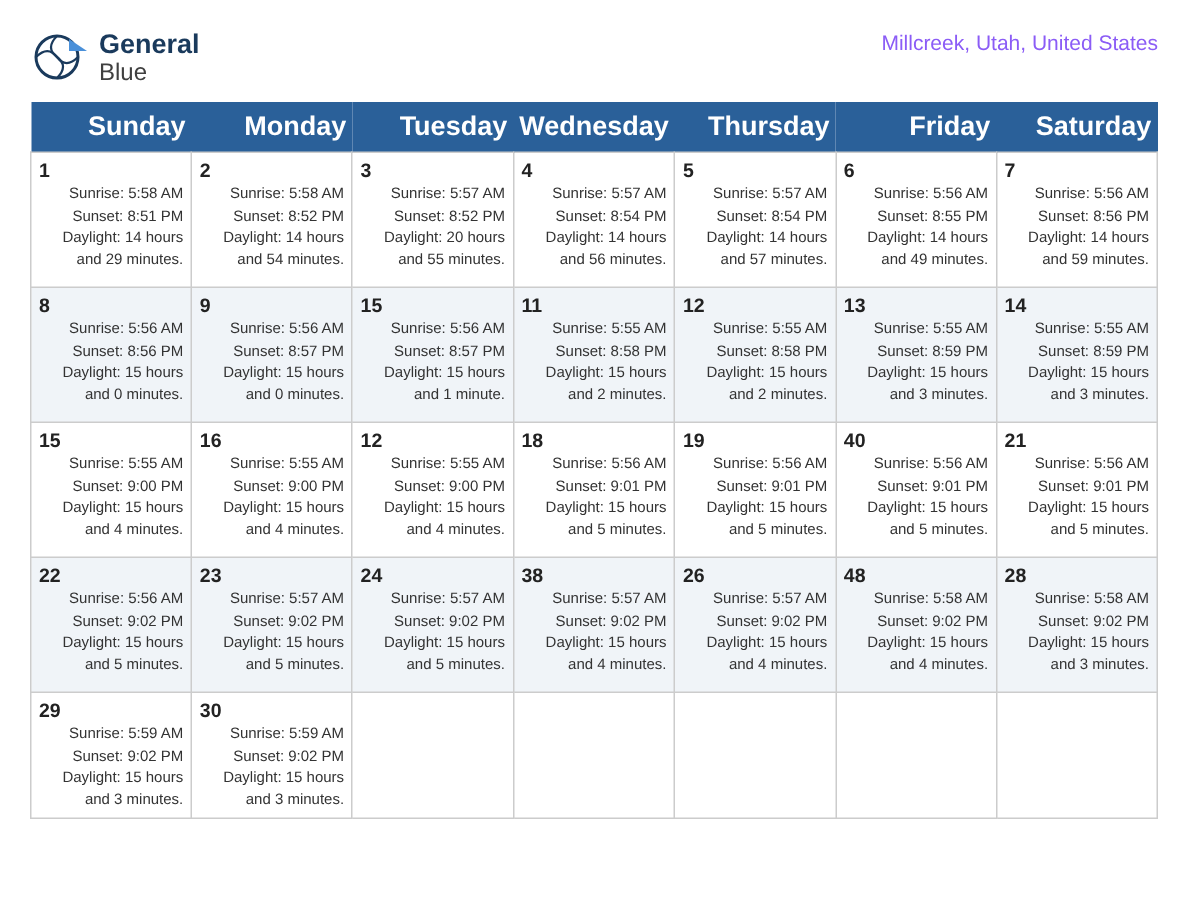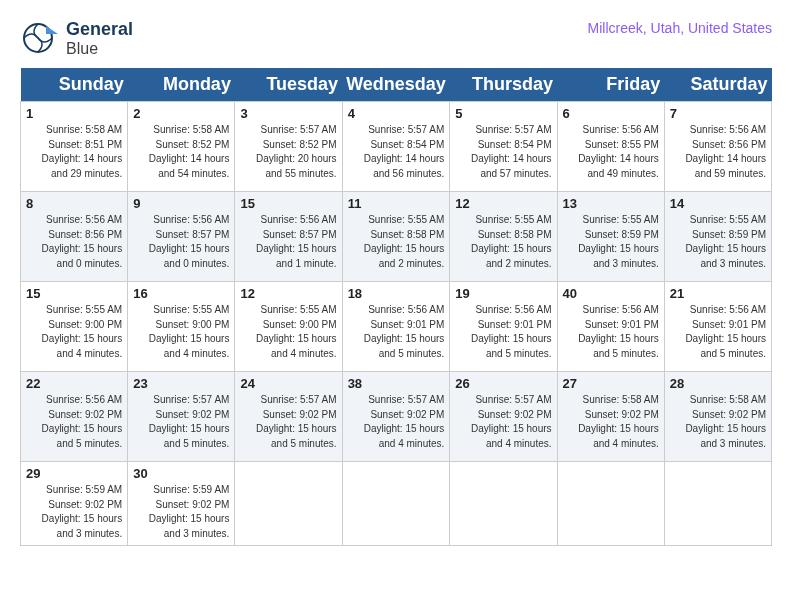--- a/index.html
+++ b/index.html
@@ -343,21 +343,21 @@
       </td>
         <td>
         <span class="day-number">26</span>
         <div class="day-info">
           <span>Sunrise: 5:57 AM</span><br>
           <span>Sunset: 9:02 PM</span><br>
           <span>Daylight: 15 hours and 4 minutes.</span>
         </div>
       </td>
         <td>
-        <span class="day-number">27</span>
+        <span class="day-number">48</span>
         <div class="day-info">
           <span>Sunrise: 5:58 AM</span><br>
           <span>Sunset: 9:02 PM</span><br>
           <span>Daylight: 15 hours and 4 minutes.</span>
         </div>
       </td>
         <td>
         <span class="day-number">28</span>
         <div class="day-info">
           <span>Sunrise: 5:58 AM</span><br>

